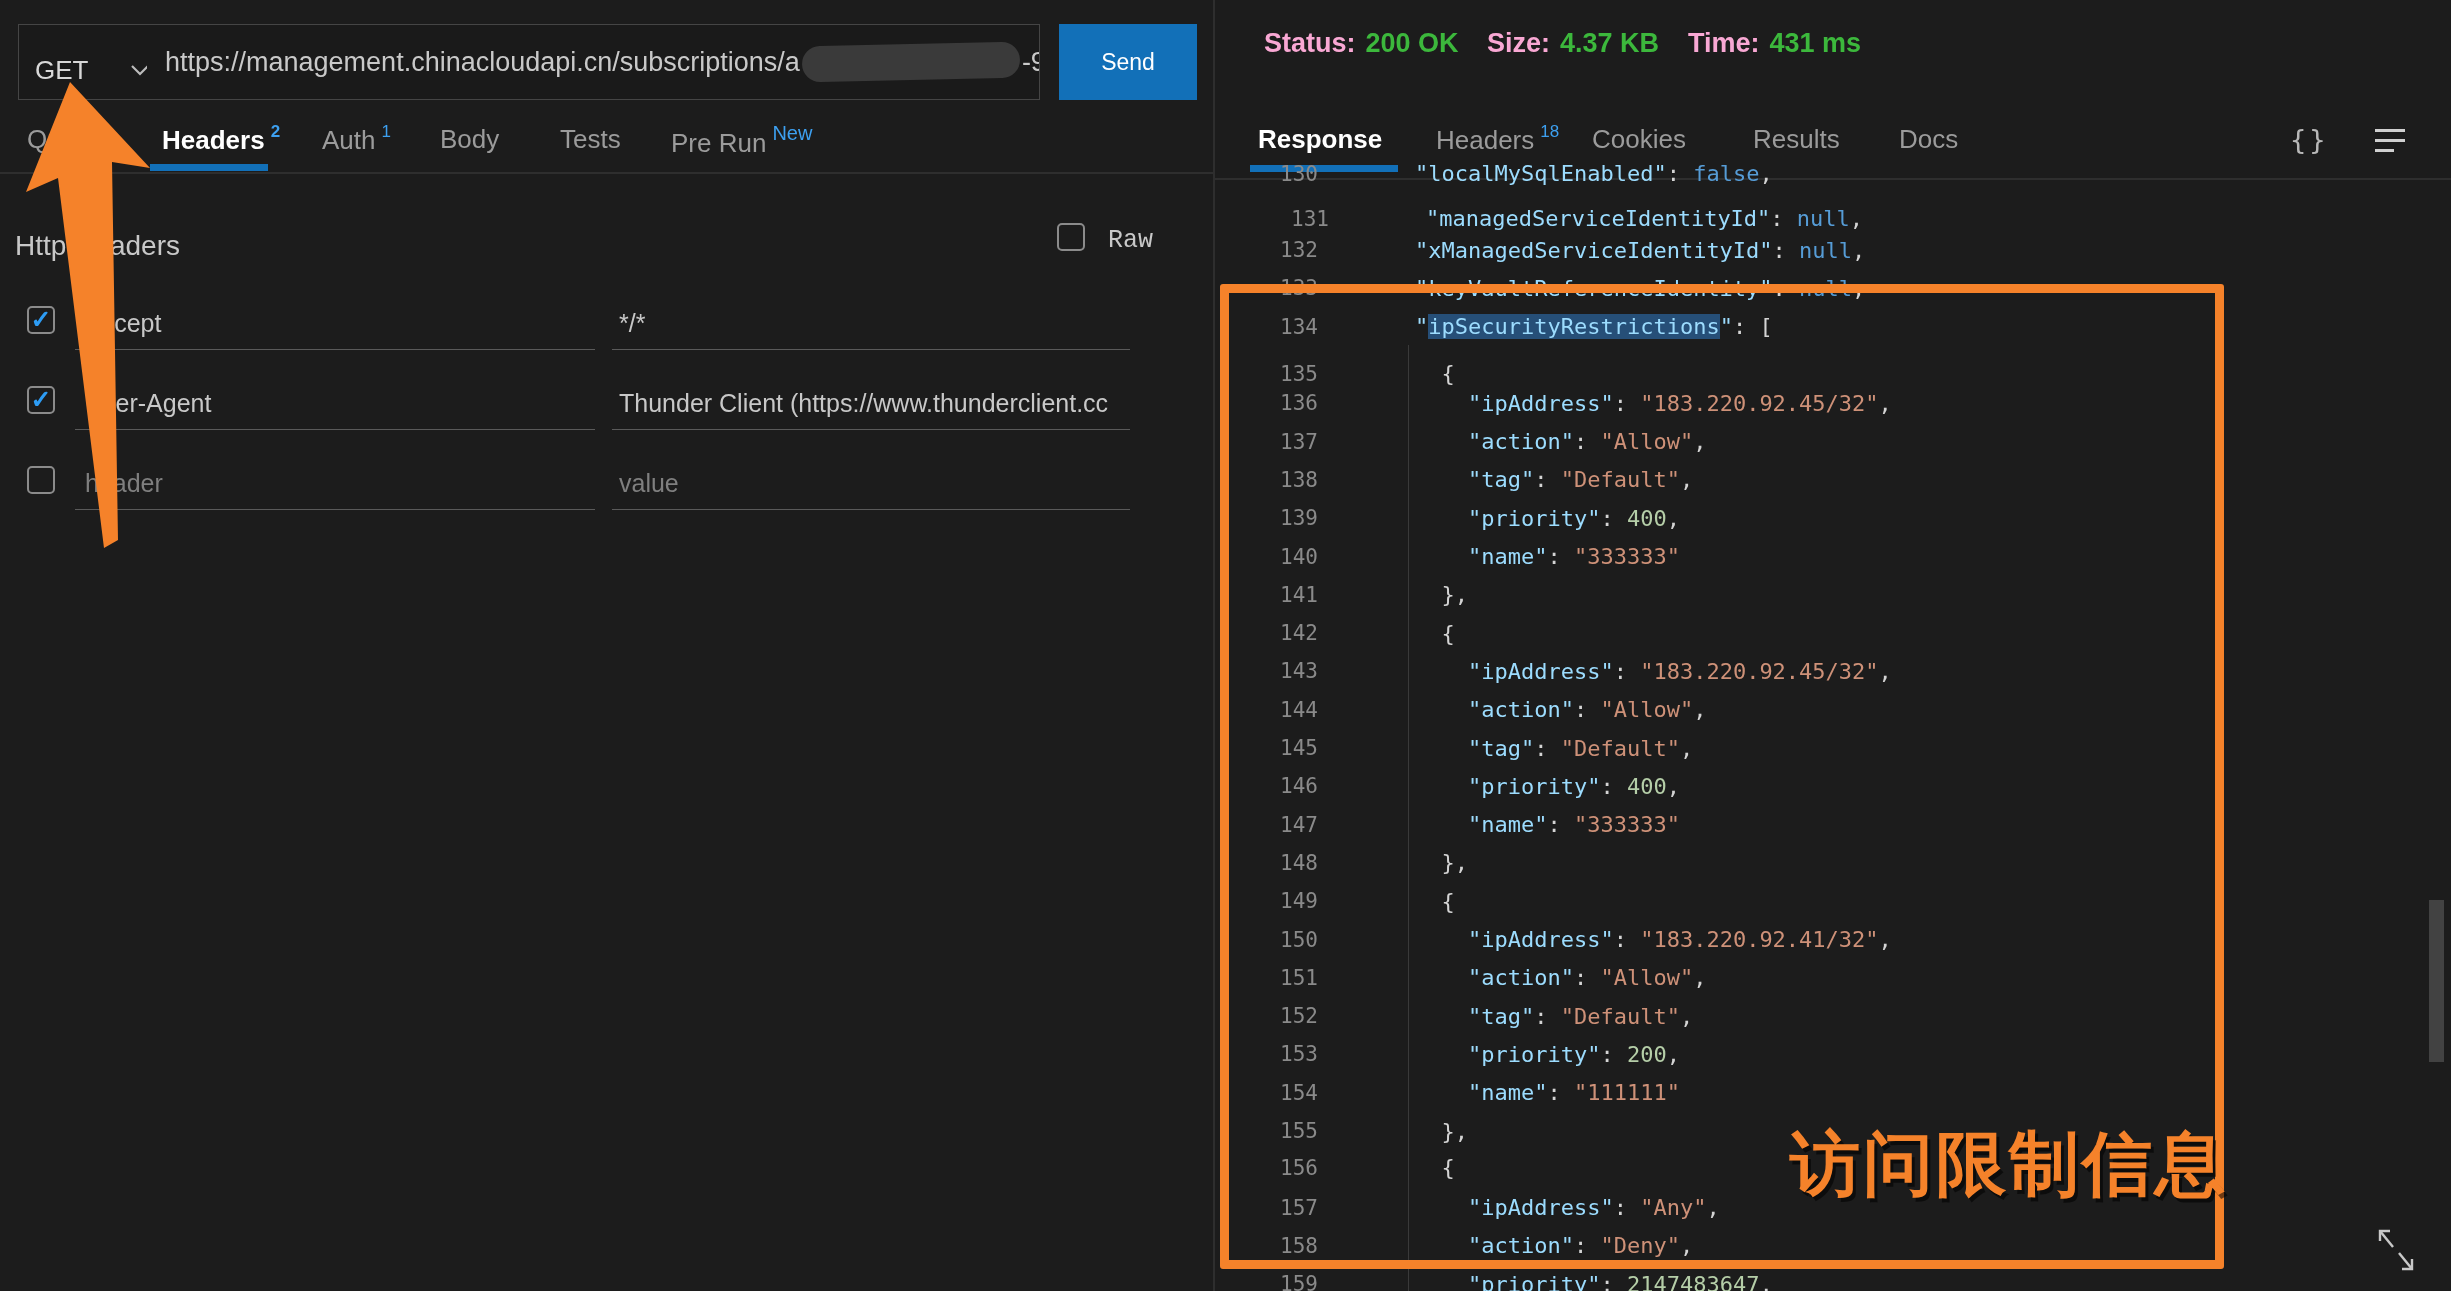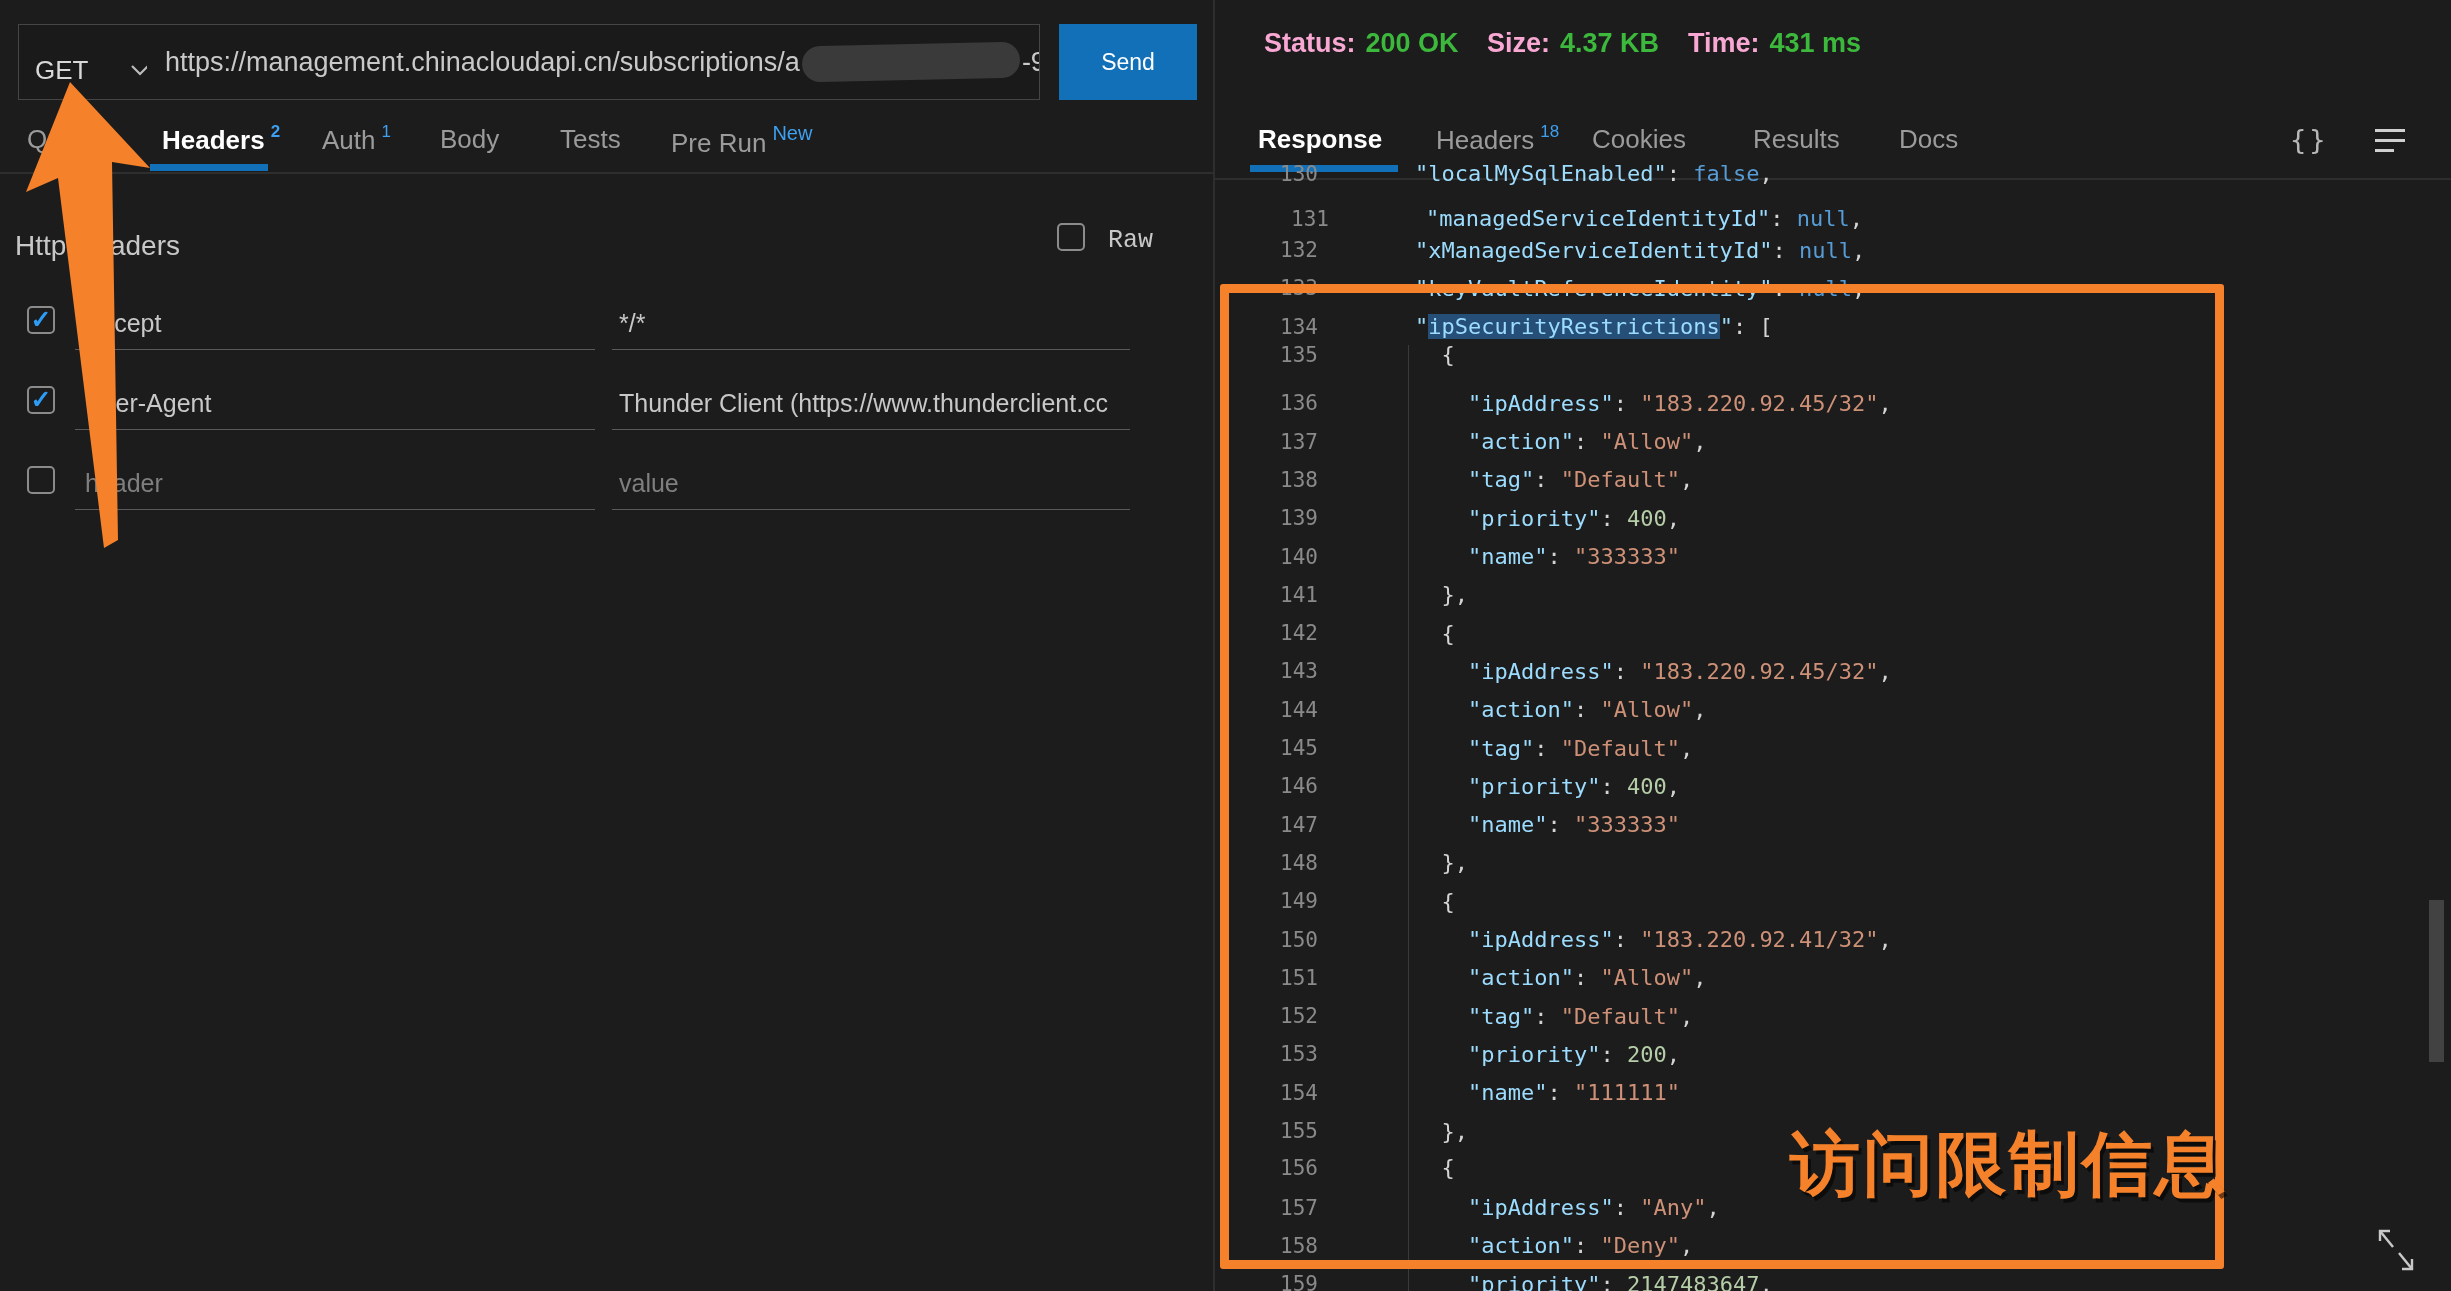--- a/index.html
+++ b/index.html
@@ -212,21 +212,21 @@
           <span class="ct">    <span class="tk-key">"xManagedServiceIdentityId"</span><span class="tk-p">: </span><span class="tk-kw">null</span><span class="tk-p">,</span></span>
         </div>
         <div class="cline" style="top: 268.9px;">
           <span class="ln">133</span>
           <span class="ct">    <span class="tk-key">"keyVaultReferenceIdentity"</span><span class="tk-p">: </span><span class="tk-kw">null</span><span class="tk-p">,</span></span>
         </div>
         <div class="cline" style="top: 307.2px;">
           <span class="ln">134</span>
           <span class="ct">    <span class="tk-key">"</span><span class="tk-keysel">ipSecurityRestrictions</span><span class="tk-key">"</span><span class="tk-p">: [</span></span>
         </div>
-        <div class="cline" style="top: 335px;">
+        <div class="cline" style="top: 354px;">
           <span class="ln">135</span>
           <span class="ct">      <span class="tk-p">{</span></span>
         </div>
         <div class="cline" style="top: 383.8px;">
           <span class="ln">136</span>
           <span class="ct">        <span class="tk-key">"ipAddress"</span><span class="tk-p">: </span><span class="tk-str">"183.220.92.45/32"</span><span class="tk-p">,</span></span>
         </div>
         <div class="cline" style="top: 422.1px;">
           <span class="ln">137</span>
           <span class="ct">        <span class="tk-key">"action"</span><span class="tk-p">: </span><span class="tk-str">"Allow"</span><span class="tk-p">,</span></span>

